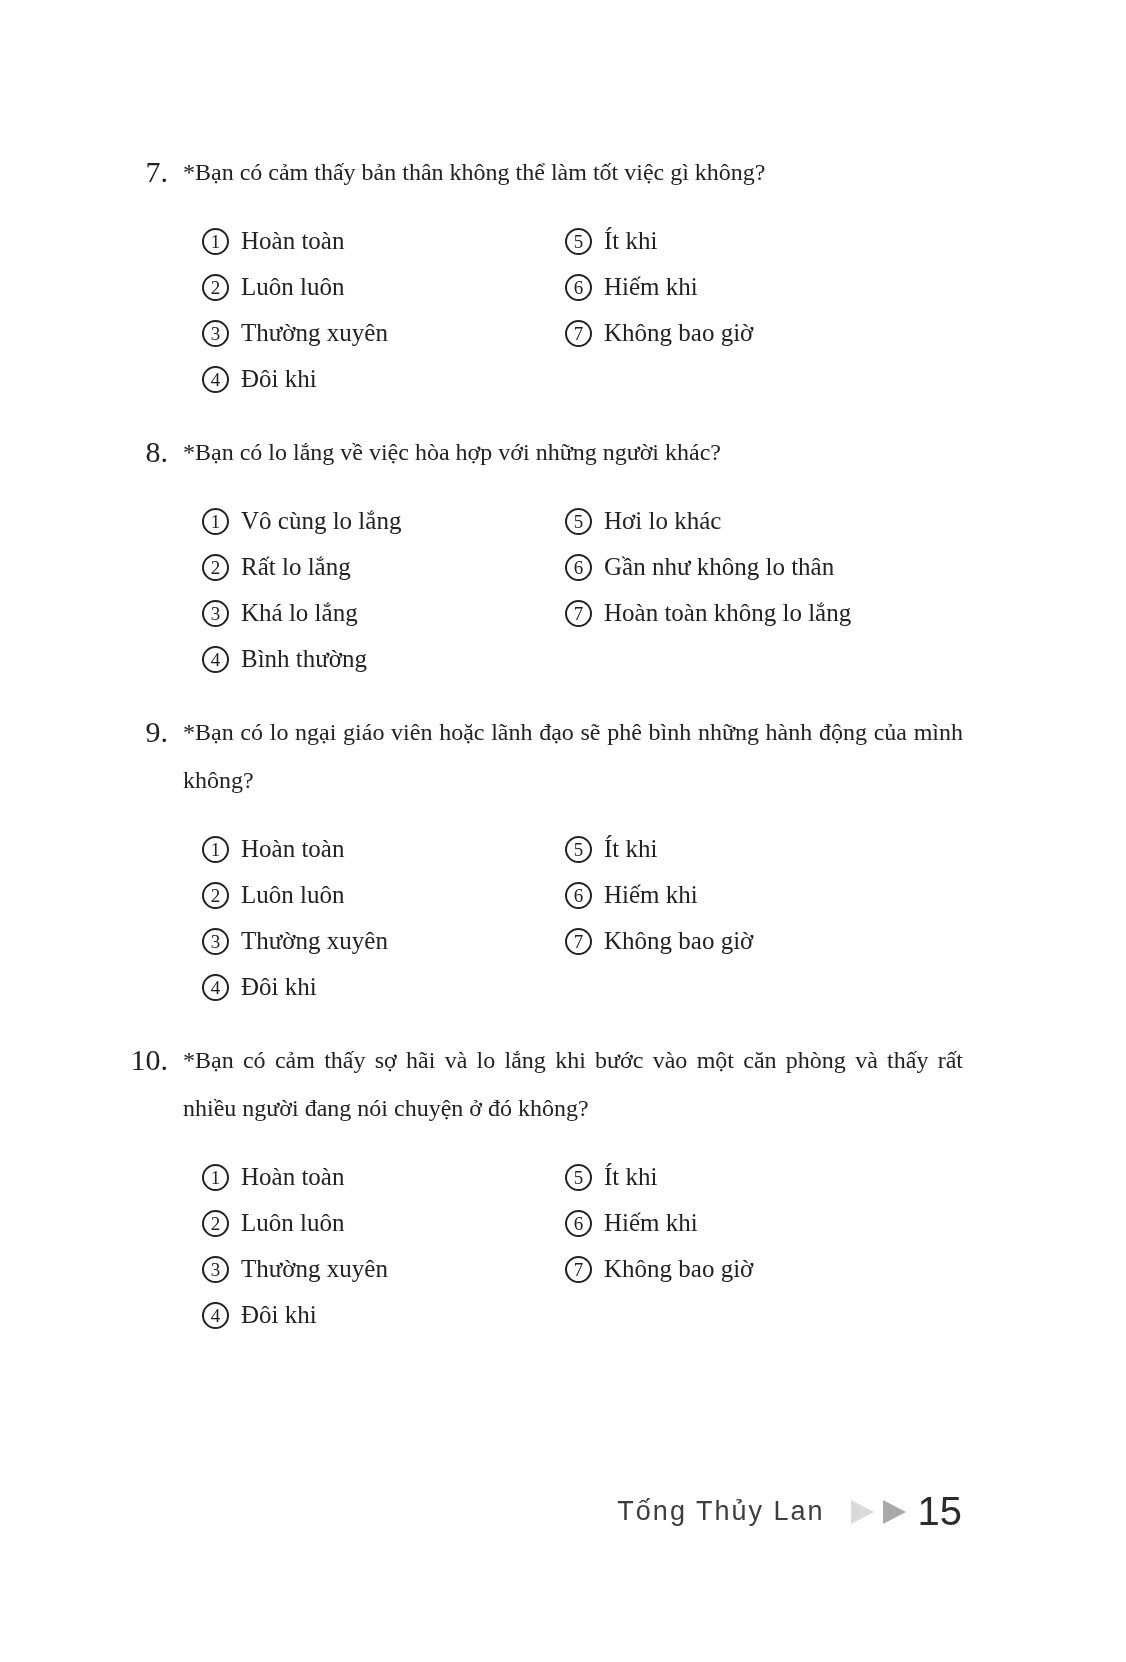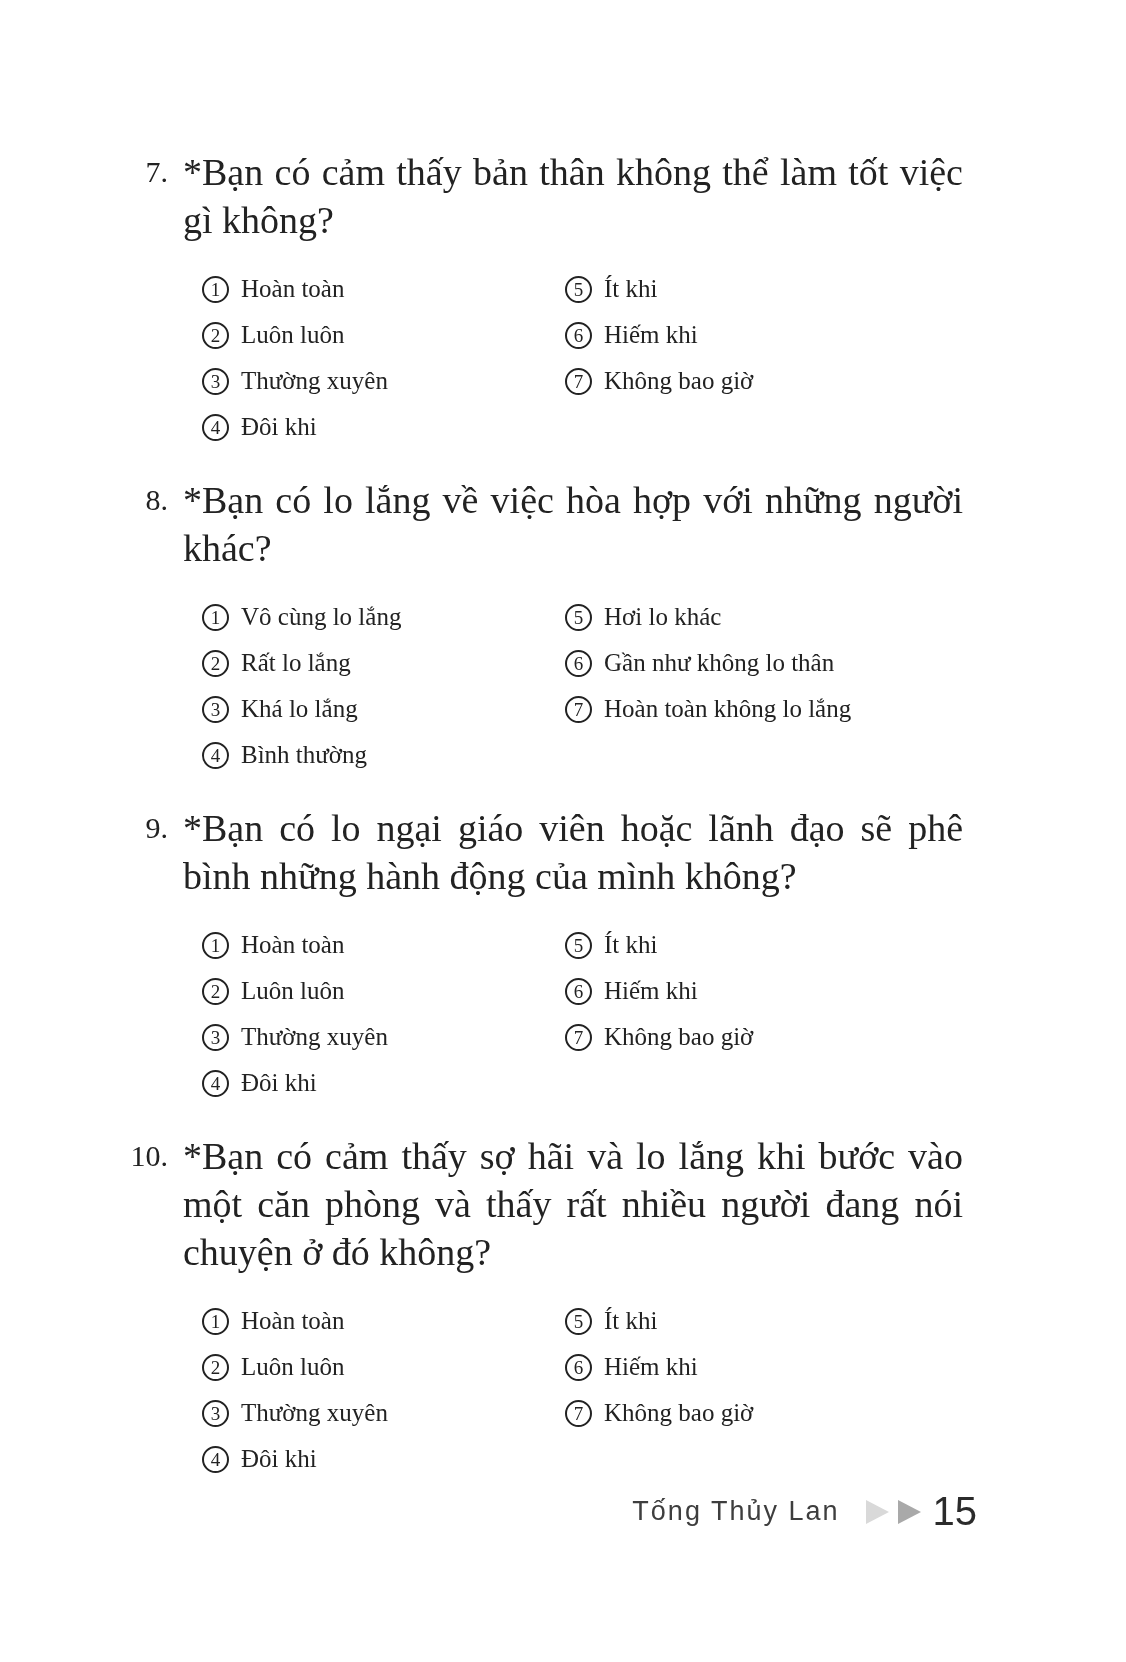--- a/index.html
+++ b/index.html
@@ -23,21 +23,21 @@
     flex: 0 0 56px;
     width: 56px;
     box-sizing: border-box;
     padding-right: 15px;
     text-align: right;
     font-size: 30px;
     line-height: 48px;
   }
   .q-text {
     flex: 1;
-    font-size: 38px;
+    font-size: 24px;
     line-height: 48px;
     text-align: justify;
     text-justify: inter-word;
   }
   .options { display: flex; margin-left: 75px; margin-bottom: 26px; }
   .opt-col-left { width: 363px; flex: 0 0 363px; }
   .opt-col-right { flex: 1; }
   .opt { height: 46px; display: flex; align-items: center; }
   .circ {
     flex: 0 0 27px;
@@ -46,21 +46,21 @@
     border: 2px solid #222222;
     border-radius: 50%;
     display: flex; align-items: center; justify-content: center;
     margin-right: 12px;
     font-size: 19px; line-height: 1;
   }
   .opt-label { font-size: 25px; white-space: nowrap; }
   .footer {
     position: absolute;
     top: 1489px;
-    right: 149px;
+    right: 164px;
     display: flex;
     align-items: center;
   }
   .author {
     font-family: "Liberation Sans", "DejaVu Sans", sans-serif;
     font-size: 27px;
     letter-spacing: 2px;
     color: #3e3e3e;
     margin-right: 26px;
   }

